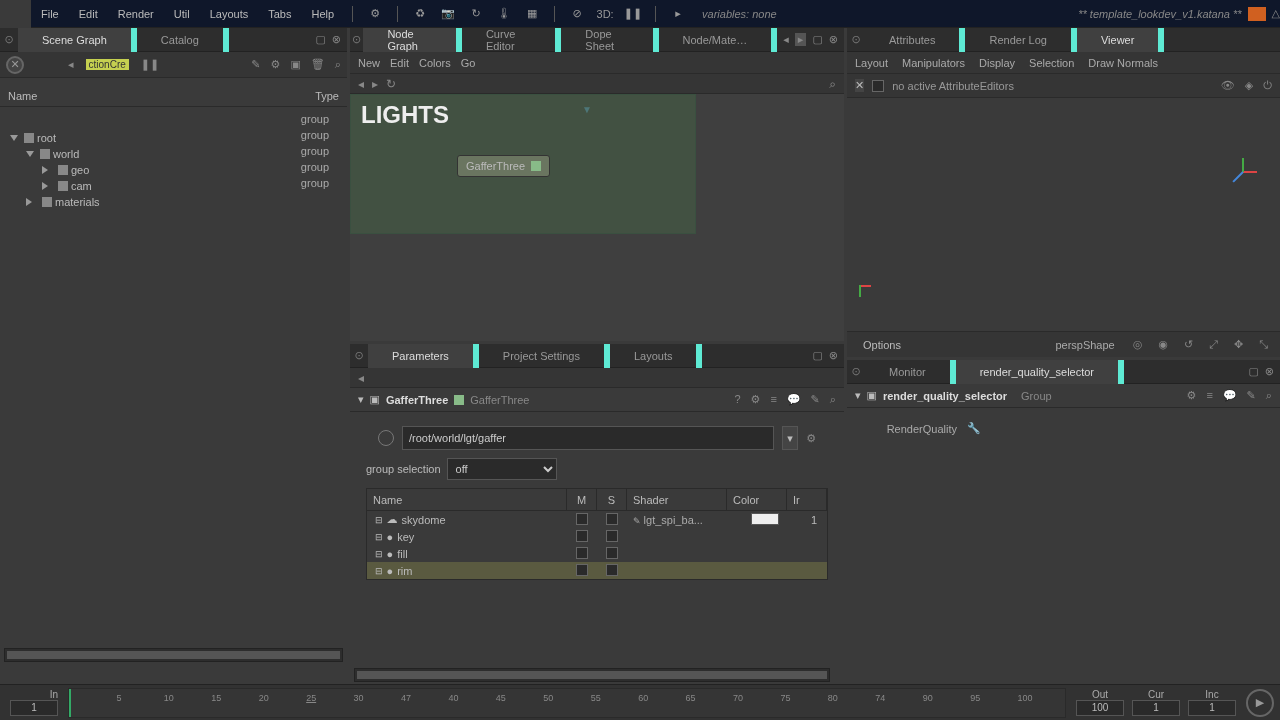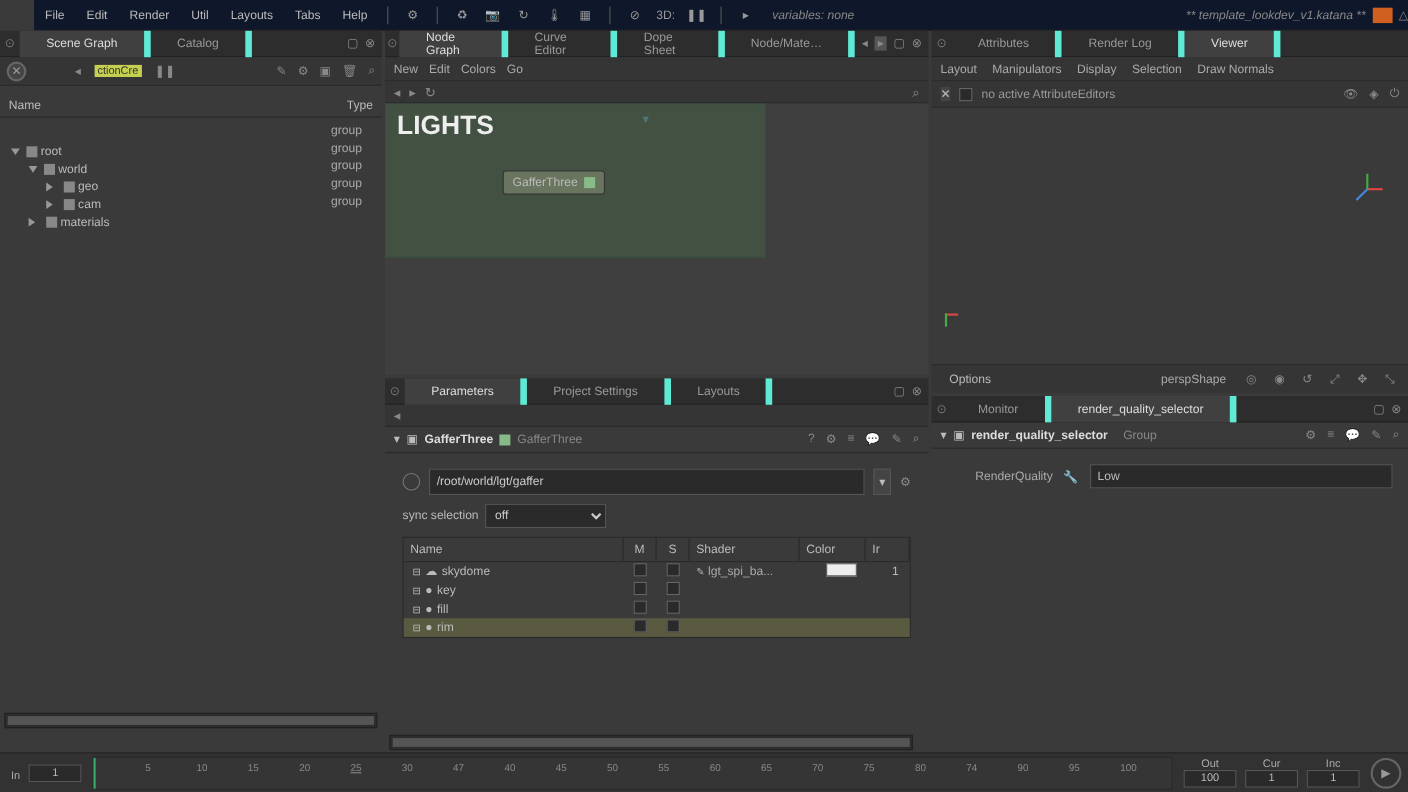--- a/index.html
+++ b/index.html
@@ -62,21 +62,21 @@
 .node .sq { width:10px; height:10px; background:#8b8; }
 .mini-arrow { position:absolute; left:232px; top:10px; color:#58a; font-size:10px; }
 
 
 .param-head { height:24px; display:flex; align-items:center; padding:0 8px; gap:6px; border-bottom:1px solid #2a2a2a; }
 .param-head .title { color:#ddd; font-weight:bold; }
 .param-head .sub { color:#888; }
 .param-head .sq-sm { width:10px; height:10px; background:#8b8; }
 .param-head .picons { margin-left:auto; display:flex; gap:10px; color:#888; }
 .param-body { padding:8px 16px; }
-.path-row { display:flex; align-items:center; gap:8px; margin:6px 0; }
+.path-row { display:flex; align-items:center; gap:8px; margin:6px 12px; }
 .path-row .clock { width:16px; height:16px; border:1px solid #777; border-radius:50%; }
 .path-row input { flex:1; background:#2a2a2a; border:1px solid #555; color:#ccc; padding:4px 6px; height:24px; }
 .path-row .dd { width:16px; height:24px; background:#444; border:1px solid #555; display:flex; align-items:center; justify-content:center; }
 .path-row .gear { color:#888; }
 .sync-row { display:flex; align-items:center; gap:6px; margin:8px 0; }
 .sync-row select { background:#2a2a2a; border:1px solid #555; color:#ccc; padding:2px 4px; width:110px; height:22px; }
 
 .light-table { border:1px solid #2a2a2a; }
 .lt-head { height:22px; display:flex; background:#3a3a3a; border-bottom:1px solid #2a2a2a; }
 .lt-head div { padding:0 6px; display:flex; align-items:center; border-right:1px solid #2a2a2a; }
@@ -308,21 +308,21 @@
     </span>
   </div>
   <div class="param-body">
     <div class="path-row">
       <span class="clock"></span>
       <input value="/root/world/lgt/gaffer" style="">
       <span class="dd">▾</span>
       <span class="gear">⚙</span>
     </div>
     <div class="sync-row">
-      <span>sync selection</span>
+      <span>group selection</span>
       <select><option>off</option></select>
     </div>
     <div class="light-table">
       <div class="lt-head">
         <div style="width:200px">Name</div>
         <div style="width:30px;justify-content:center">M</div>
         <div style="width:30px;justify-content:center">S</div>
         <div style="width:100px">Shader</div>
         <div style="width:60px">Color</div>
         <div style="flex:1">Ir</div>
@@ -453,29 +453,28 @@
       <span>≡</span>
       <span>💬</span>
       <span>✎</span>
       <span>⌕</span>
     </span>
   </div>
   <div class="rq-body">
     <div class="rq-row">
       <span class="lbl">RenderQuality</span>
       <span class="wrench">🔧</span>
-      <div class="val">Low</div>
     </div>
   </div>
 </div>
 
 </div>
 
 <div class="timeline">
-  <div style="display:flex;flex-direction:row;align-items:flex-end;margin-left:6px">
+  <div style="display:flex;flex-direction:column;align-items:flex-end;margin-left:6px">
     <span class="flbl">In</span>
     <span class="fbox">1</span>
   </div>
   <div class="ruler">
     <div class="cursor-tick"></div>
     <div id="ticks">
         <span class="tick" style="left: 4.7619%;">5</span>
         <span class="tick" style="left: 9.52381%;">10</span>
         <span class="tick" style="left: 14.2857%;">15</span>
         <span class="tick" style="left: 19.0476%;">20</span>

